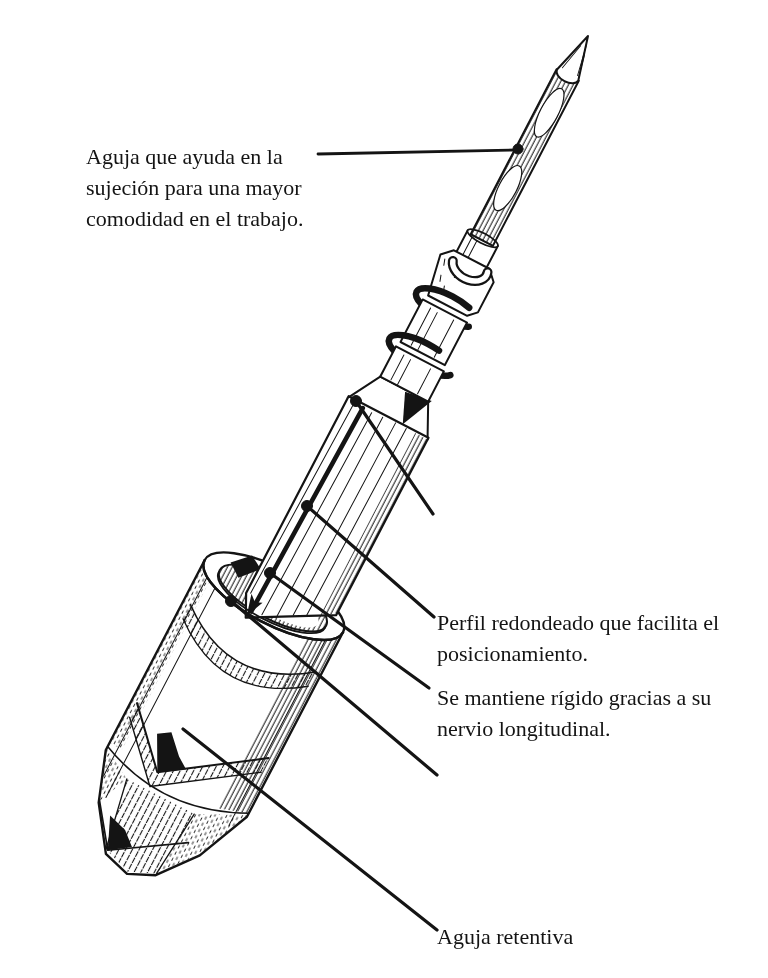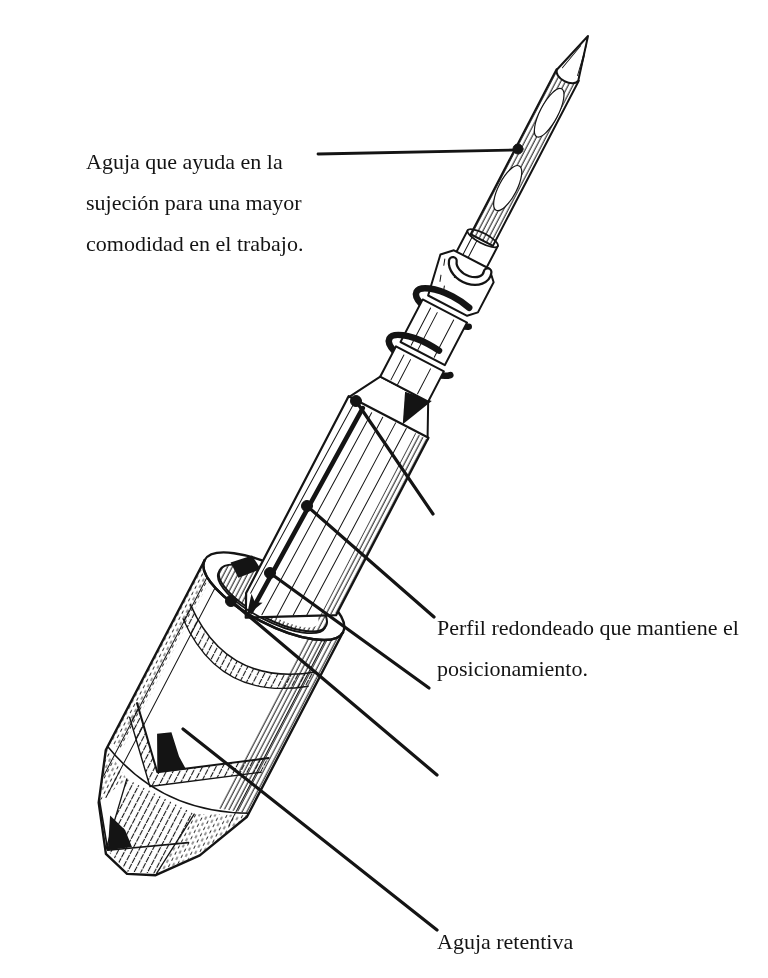--- a/index.html
+++ b/index.html
@@ -7,21 +7,21 @@
     position:relative;
     width:768px;height:978px;
     background:#ffffff;
     overflow:hidden;
     font-family:"Liberation Serif", serif;
   }
   .drawing{position:absolute;left:0;top:0;}
   .callout{
     position:absolute;
     font-size:22px;
-    line-height:41px;
+    line-height:31px;
     color:#141414;
     letter-spacing:0px;
   }
 </style>
 </head>
 <body>
 
 <div class="stage">
 
   <svg class="drawing" width="768" height="978" viewBox="0 0 768 978" fill="none" stroke-linecap="round" stroke-linejoin="round">
@@ -148,19 +148,20 @@
       <line x1="231" y1="601" x2="437" y2="775" stroke-width="3.2"></line>
       <circle cx="231" cy="601" r="5.5"></circle>
 
       <line x1="183" y1="729" x2="437" y2="930" stroke-width="3.2"></line>
     </g>
   </svg>
 
   <div class="callout" style="left:86px;top:141px;width:240px;">Aguja que ayuda en la sujeción para una mayor comodidad en el trabajo.</div>
 
 
-  <div class="callout" style="left:437px;top:607px;width:316px;">Perfil redondeado que mantiene el posicionamiento.</div>
+  <div class="callout" style="left:437px;top:607px;width:316px;">Perfil redondeado que facilita el posicionamiento.</div>
 
+  <div class="callout" style="left:437px;top:682px;width:316px;">Se mantiene rígido gracias a su nervio longitudinal.</div>
 
 
   <div class="callout" style="left:437px;top:921px;width:316px;">Aguja retentiva</div>
 
 </div>
 
 </body></html>

